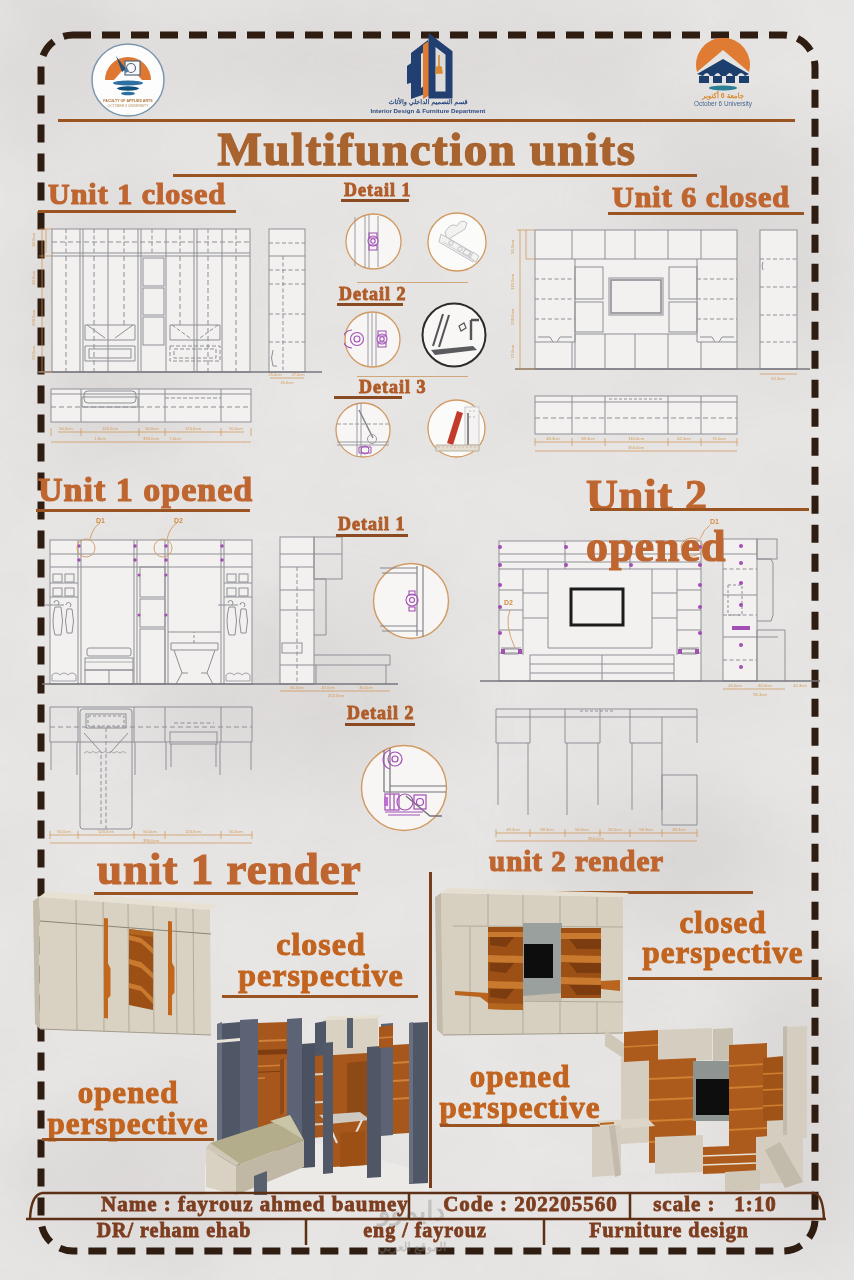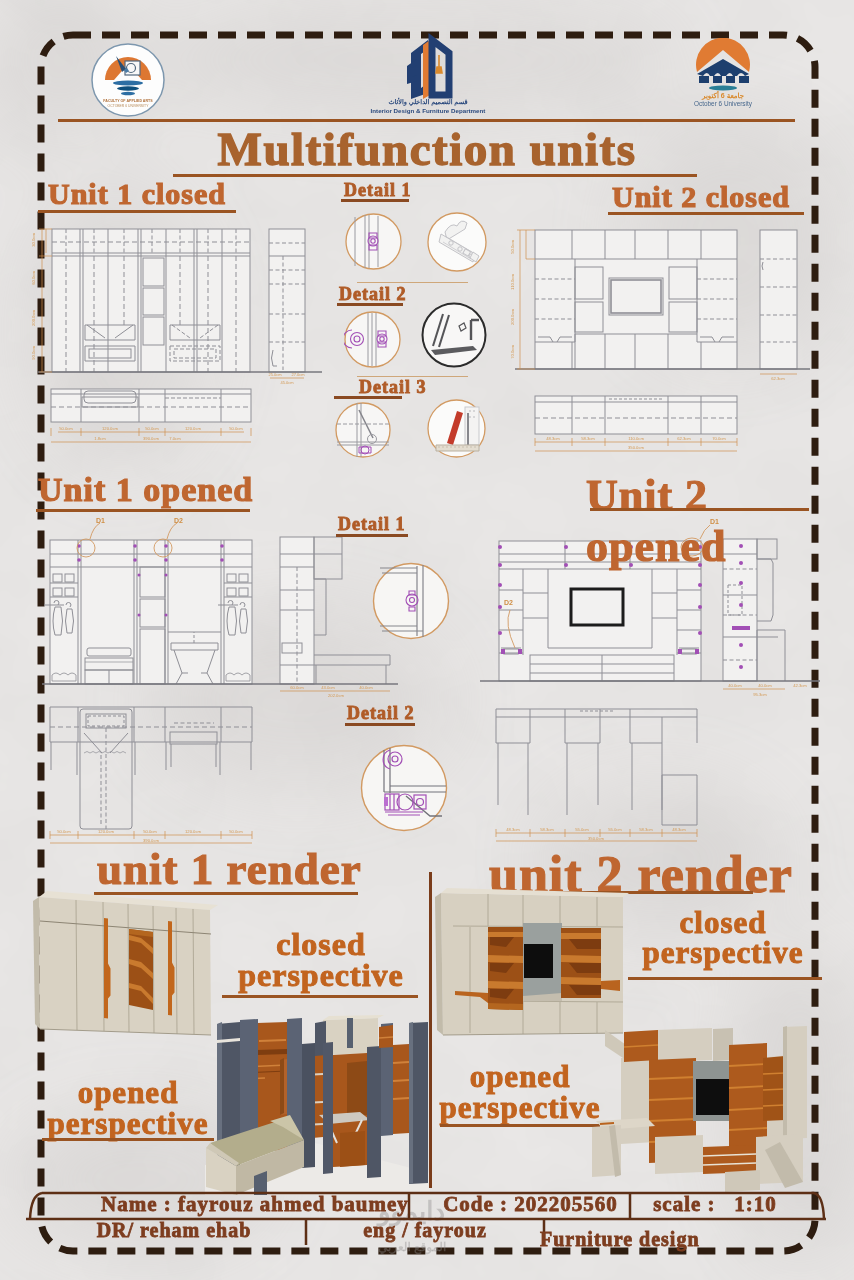--- a/index.html
+++ b/index.html
@@ -81,21 +81,21 @@
 <div class="abs rule" style="left:58px;top:119px;width:737px;"></div>
 
 <div class="abs hdr" style="left:0px;top:122px;width:854px;text-align:center;font-size:47px;letter-spacing:1.5px;color:#a8632e;-webkit-text-stroke:1.4px #a8632e;">Multifunction units</div>
 
 <div class="abs rule" style="left:173px;top:174px;width:524px;"></div>
 
 <div class="abs hdr" style="left:48px;top:177px;font-size:30px;">Unit 1 closed</div>
 
 <div class="abs rule" style="left:38px;top:210px;width:198px;"></div>
 
-<div class="abs hdr" style="left:612px;top:180px;font-size:30px;">Unit 2 closed</div>
+<div class="abs hdr" style="left:612px;top:180px;font-size:30px;">Unit 6 closed</div>
 
 <div class="abs rule" style="left:608px;top:212px;width:196px;"></div>
 
 <svg class="abs" style="left:30px;top:218px" width="310" height="245" viewBox="0 0 310 245">
   <g stroke="#8f8f96" stroke-width="1" fill="none">
 
     <g>
       <rect x="22" y="11" width="198" height="143" fill="#f2f1f0"></rect>
       <line x1="22" y1="24" x2="220" y2="24" stroke-dasharray="5 3"></line>
       <line x1="22" y1="35" x2="220" y2="35"></line>
@@ -734,21 +734,21 @@
 </svg>
 
 <div class="abs hdr" style="left:586px;top:470px;font-size:44px;">Unit 2 opened</div>
 
 <div class="abs rule" style="left:590px;top:508px;width:219px;"></div>
 
 <div class="abs hdr" style="left:97px;top:843px;font-size:45px;letter-spacing:1px;">unit 1 render</div>
 
 <div class="abs rule" style="left:94px;top:892px;width:264px;"></div>
 
-<div class="abs hdr" style="left:489px;top:845px;font-size:52px;letter-spacing:1px;text-align:right;">unit 2 render</div>
+<div class="abs hdr" style="left:489px;top:845px;font-size:29px;letter-spacing:1px;text-align:right;">unit 2 render</div>
 
 <div class="abs rule" style="left:489px;top:891px;width:264px;"></div>
 
 <svg class="abs" style="left:28px;top:888px" width="195" height="150" viewBox="0 0 195 150">
   <polygon points="11,9 19,3 190,17 182,22" fill="#e7e1d4"></polygon>
   <polygon points="5,13 11,9 12,141 7,136" fill="#c2bbaa"></polygon>
   <polygon points="11,9 182,22 183,147 12,141" fill="#d9d2c3"></polygon>
   <g stroke="#b1aa98" stroke-width="1" fill="none">
     <line x1="48" y1="12" x2="49" y2="142"></line>
     <line x1="75" y1="14" x2="76" y2="143"></line>
@@ -972,15 +972,15 @@
 <div class="abs hdr" style="left:75px;top:1192px;width:360px;text-align:center;font-size:21px;color:#7d3d1f;-webkit-text-stroke:0.8px #7d3d1f;">Name : fayrouz ahmed baumey</div>
 
 <div class="abs hdr" style="left:409px;top:1192px;width:221px;text-align:center;font-size:21px;color:#7d3d1f;padding-left:11px;-webkit-text-stroke:0.8px #7d3d1f;">Code : 202205560</div>
 
 <div class="abs hdr" style="left:625px;top:1192px;width:180px;text-align:center;font-size:21px;color:#7d3d1f;-webkit-text-stroke:0.8px #7d3d1f;">scale :&nbsp;&nbsp;&nbsp;1:10</div>
 
 <div class="abs hdr" style="left:42px;top:1219px;width:264px;text-align:center;font-size:20px;color:#7d3d1f;-webkit-text-stroke:0.8px #7d3d1f;">DR/ reham ehab</div>
 
 <div class="abs hdr" style="left:306px;top:1219px;width:238px;text-align:center;font-size:20px;color:#7d3d1f;-webkit-text-stroke:0.8px #7d3d1f;">eng / fayrouz</div>
 
-<div class="abs hdr" style="left:540px;top:1219px;width:258px;text-align:left;font-size:20px;color:#7d3d1f;margin-top:9px;-webkit-text-stroke:0.8px #7d3d1f;">Furniture design</div>
+<div class="abs hdr" style="left:540px;top:1219px;width:258px;text-align:center;font-size:20px;color:#7d3d1f;-webkit-text-stroke:0.8px #7d3d1f;">Furniture design</div>
 
 </div>
 
 </body></html>

